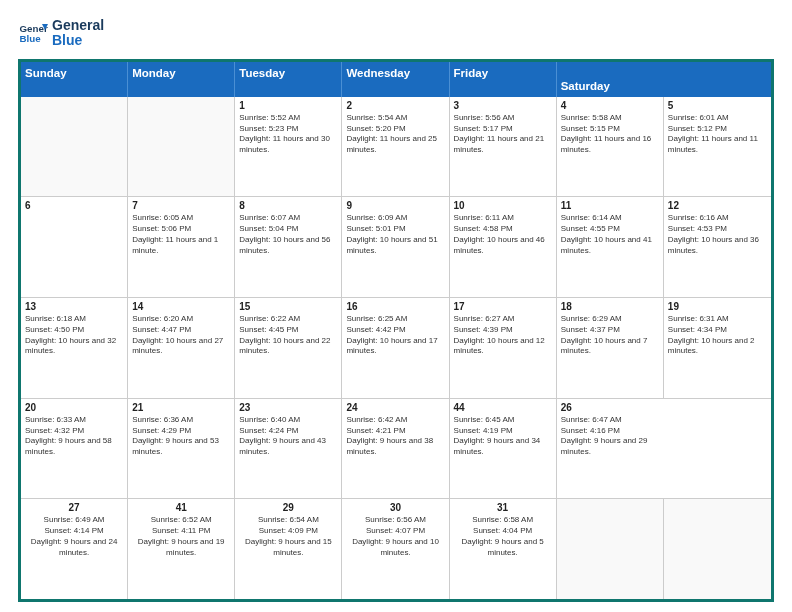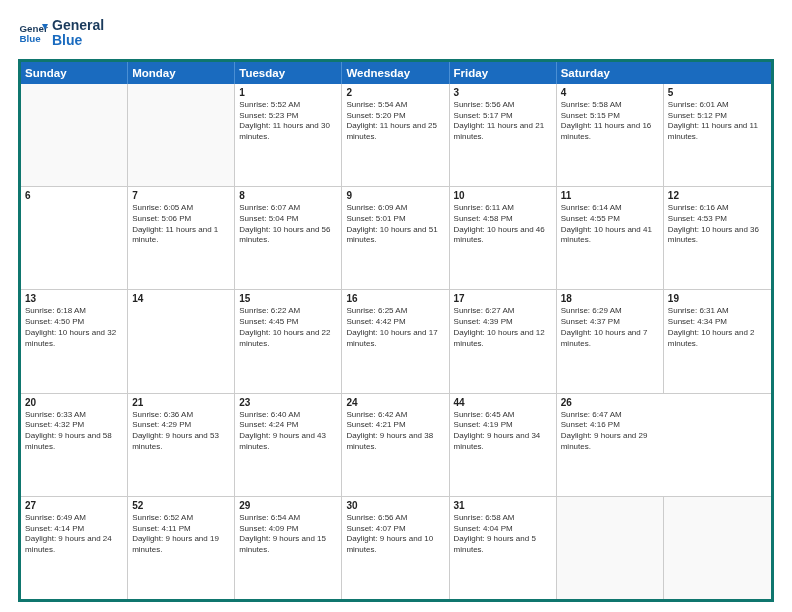--- a/index.html
+++ b/index.html
@@ -56,33 +56,33 @@
       background: #1a6bbf;
     }
     .cal-header-cell {
       color: #fff;
       font-size: 11.5px;
       font-weight: bold;
       padding: 5px 4px;
       text-align: left;
       border-right: 1px solid #4a8fd4;
     }
-    .cal-header-cell:last-child { border-right: none; }
+    .cal-header-cell:last-child { border-right: none; margin-top: 13px; }
     .cal-body {
       flex: 1;
       display: flex;
       flex-direction: column;
     }
     .cal-row {
       display: grid;
       grid-template-columns: repeat(7, 1fr);
       flex: 1;
       border-bottom: 1px solid #ccc;
     }
-    .cal-row:last-child { border-bottom: none; }
+    .cal-row:last-child { border-bottom: none; text-align: center; }
     .cal-cell {
       border-right: 1px solid #ccc;
       padding: 3px 4px;
       font-size: 8.5px;
       color: #333;
       min-height: 0;
       overflow: hidden;
     }
     .cal-cell:last-child { border-right: none; }
     .cal-cell.empty { background: #f9f9f9; }
@@ -183,20 +183,21 @@
             <div class="cell-text">Sunrise: 6:16 AM<br>Sunset: 4:53 PM<br>Daylight: 10 hours and 36 minutes.</div>
           </div>
         </div>
         <div class="cal-row">
           <div class="cal-cell">
             <div class="day-num">13</div>
             <div class="cell-text">Sunrise: 6:18 AM<br>Sunset: 4:50 PM<br>Daylight: 10 hours and 32 minutes.</div>
           </div>
           <div class="cal-cell">
             <div class="day-num">14</div>
+            <div class="cell-text">Sunrise: 6:20 AM<br>Sunset: 4:47 PM<br>Daylight: 10 hours and 27 minutes.</div>
           </div>
           <div class="cal-cell">
             <div class="day-num">15</div>
             <div class="cell-text">Sunrise: 6:22 AM<br>Sunset: 4:45 PM<br>Daylight: 10 hours and 22 minutes.</div>
           </div>
           <div class="cal-cell">
             <div class="day-num">16</div>
             <div class="cell-text">Sunrise: 6:25 AM<br>Sunset: 4:42 PM<br>Daylight: 10 hours and 17 minutes.</div>
           </div>
           <div class="cal-cell">
@@ -237,21 +238,21 @@
             <div class="day-num">26</div>
             <div class="cell-text">Sunrise: 6:47 AM<br>Sunset: 4:16 PM<br>Daylight: 9 hours and 29 minutes.</div>
           </div>
         </div>
         <div class="cal-row">
           <div class="cal-cell">
             <div class="day-num">27</div>
             <div class="cell-text">Sunrise: 6:49 AM<br>Sunset: 4:14 PM<br>Daylight: 9 hours and 24 minutes.</div>
           </div>
           <div class="cal-cell">
-            <div class="day-num">52</div>
+            <div class="day-num">41</div>
             <div class="cell-text">Sunrise: 6:52 AM<br>Sunset: 4:11 PM<br>Daylight: 9 hours and 19 minutes.</div>
           </div>
           <div class="cal-cell">
             <div class="day-num">29</div>
             <div class="cell-text">Sunrise: 6:54 AM<br>Sunset: 4:09 PM<br>Daylight: 9 hours and 15 minutes.</div>
           </div>
           <div class="cal-cell">
             <div class="day-num">30</div>
             <div class="cell-text">Sunrise: 6:56 AM<br>Sunset: 4:07 PM<br>Daylight: 9 hours and 10 minutes.</div>
           </div>

